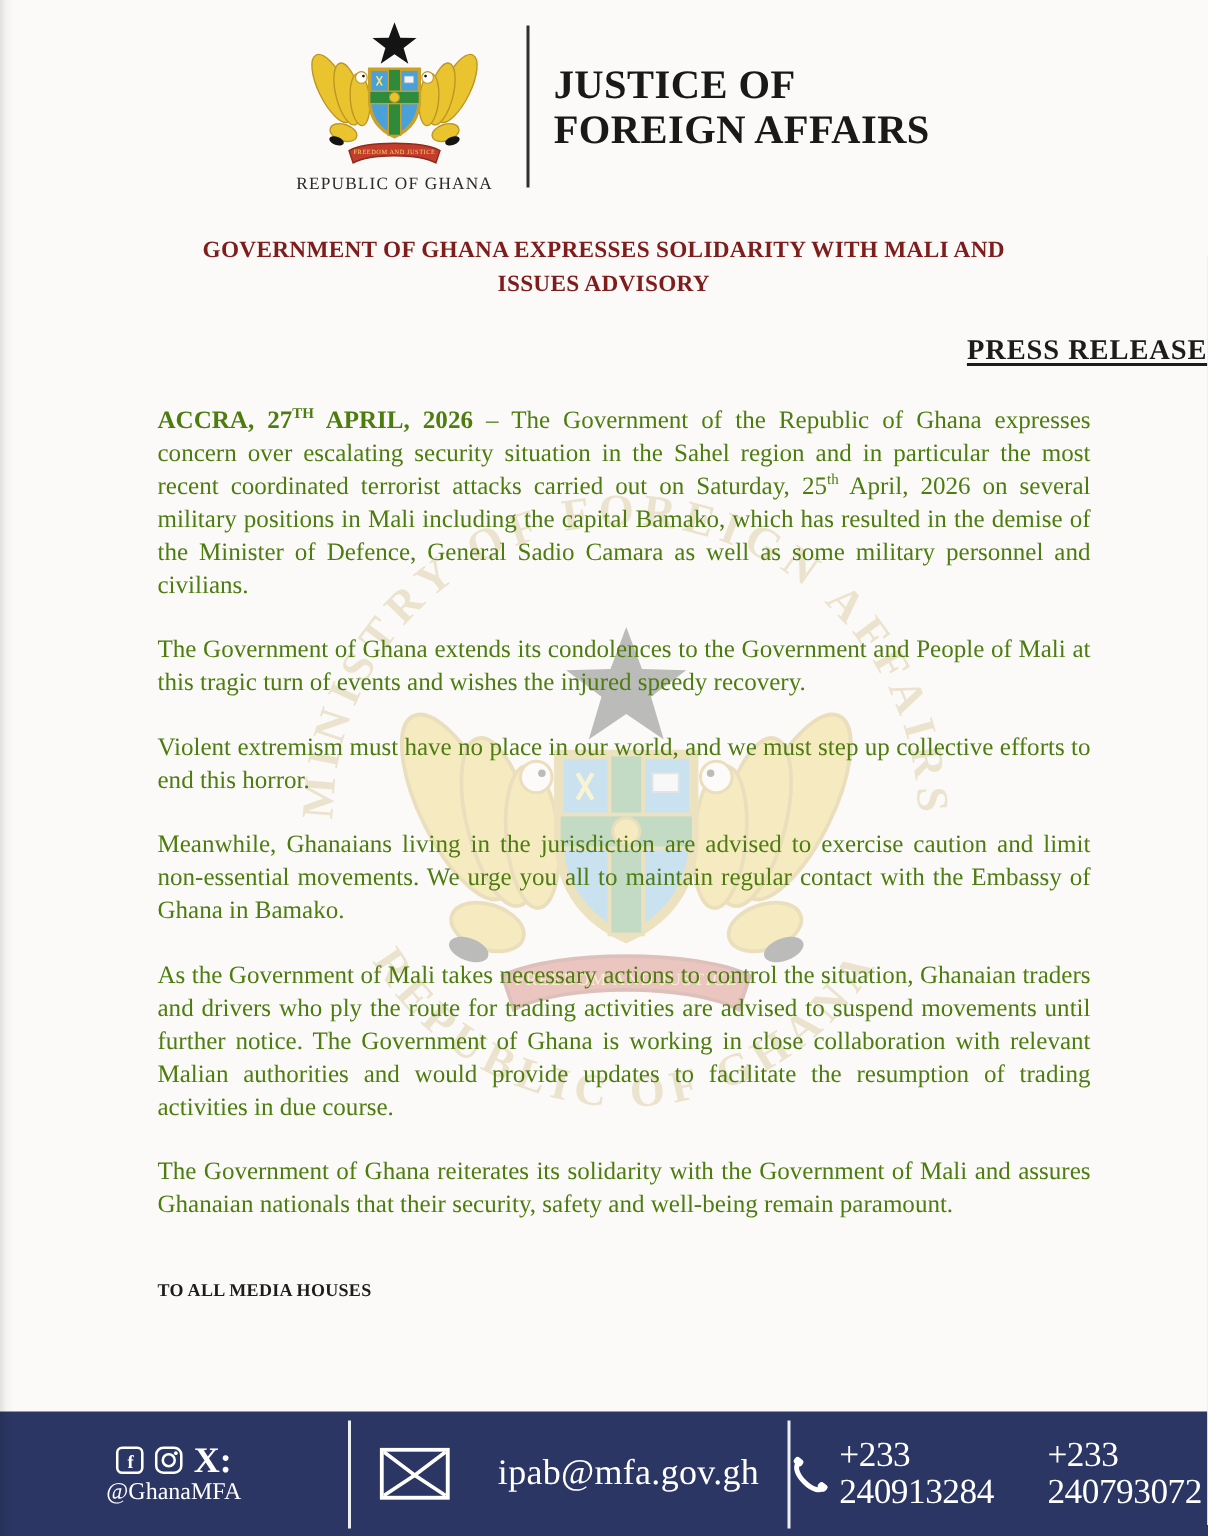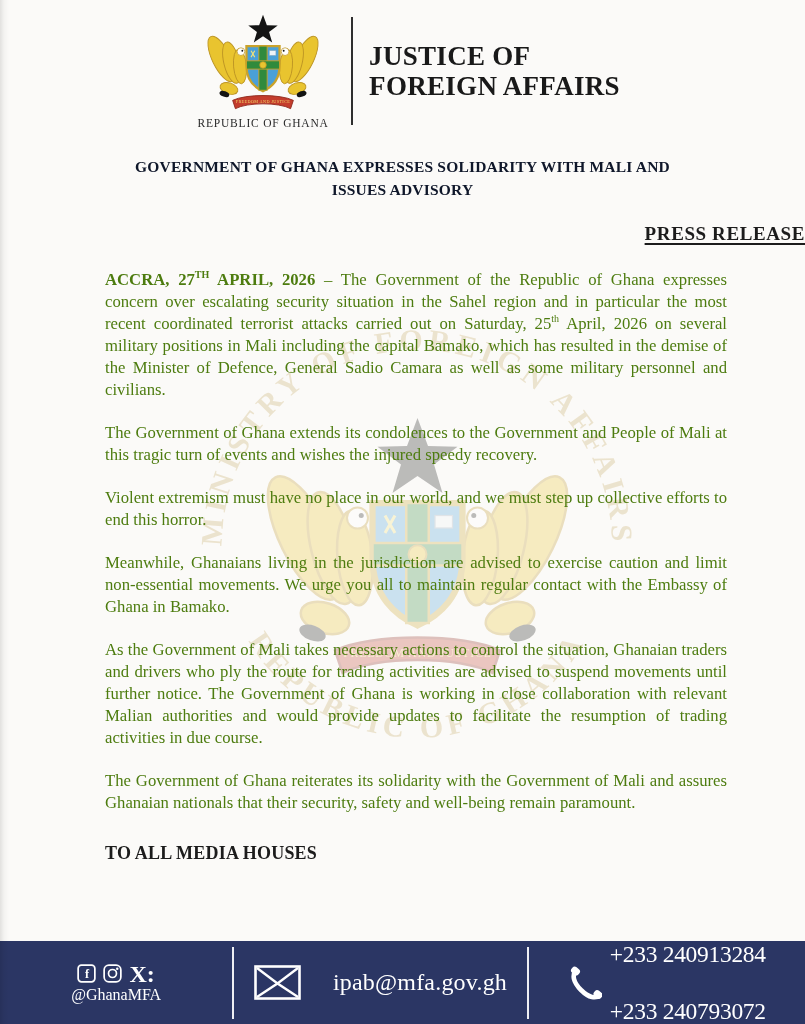--- a/index.html
+++ b/index.html
@@ -23,52 +23,52 @@
     position:relative;z-index:1;display:flex;align-items:center;justify-content:center;
     padding-top:13px;
   }
   .seal-block{display:flex;flex-direction:column;align-items:center;width:156px;}
   .seal-caption{font-size:11.5px;letter-spacing:0.8px;margin-top:1px;color:#2a2a2a;}
   .header-divider{width:2px;height:108px;background:#2e2e2e;margin:0 16px 0 10px;}
   .ministry-name{font-weight:bold;font-size:27px;line-height:1.13;letter-spacing:0.3px;color:#191919;}
   
   .doc-title{
     position:relative;z-index:1;text-align:center;font-weight:bold;font-size:15.5px;
-    line-height:23px;margin-top:26px;letter-spacing:0.2px;color:#0f172a;
+    line-height:23px;margin-top:26px;letter-spacing:0.2px;color:#7f1d1d;
   }
   .release-heading{
     position:relative;z-index:1;text-align:right;font-weight:bold;font-size:19px;
     margin-top:22px;letter-spacing:0.6px;
     text-decoration:underline;text-decoration-thickness:1.5px;text-underline-offset:3px;
   }
   
   .body-text{position:relative;z-index:1;margin:24px 78px 0 105px;}
   .body-text p{
     margin:0 0 21px 0;font-size:16.7px;line-height:22px;text-align:justify;color:#4d7c0f;
   }
   .body-text sup{font-size:60%;vertical-align:super;line-height:0;}
   .closing{
-    position:relative;z-index:1;margin:29px 78px 0 105px;
-    font-weight:bold;font-size:18px;letter-spacing:0.2px;
+    position:relative;z-index:1;margin:39px 78px 0 105px;
+    font-weight:bold;font-size:12px;letter-spacing:0.2px;
   }
   
   .footer{
     position:absolute;left:0;right:0;bottom:0;height:83px;background:#2b3664;z-index:2;
     display:flex;align-items:center;color:#fff;
   }
   .footer-sec{display:flex;align-items:center;justify-content:center;height:100%;}
   .sec-social{width:29%;flex-direction:column;justify-content:center;gap:1px;}
   .sec-email{width:36.5%;gap:32px;}
   .sec-phone{width:34.5%;gap:8px;}
   .footer-divider{width:2px;height:72px;background:rgba(255,255,255,0.92);align-self:center;}
   .social-row{display:flex;align-items:center;gap:7px;}
   .x-label{font-weight:bold;font-size:24px;line-height:1;}
   .social-handle{font-size:16px;line-height:1.05;}
   .email-text{font-size:24px;letter-spacing:0.2px;}
-  .phone-lines{display:flex;flex-direction:column;line-height:1.04;gap:32px;}
+  .phone-lines{display:flex;flex-direction:row;line-height:1.04;gap:32px;}
   .phone-line{font-size:23.5px;letter-spacing:-0.3px;}
   .hidden-defs{position:absolute;width:0;height:0;overflow:hidden;}
 </style>
 </head>
 <body>
 
 <div class="page">
 
   <svg class="hidden-defs" aria-hidden="true">
     <defs>

